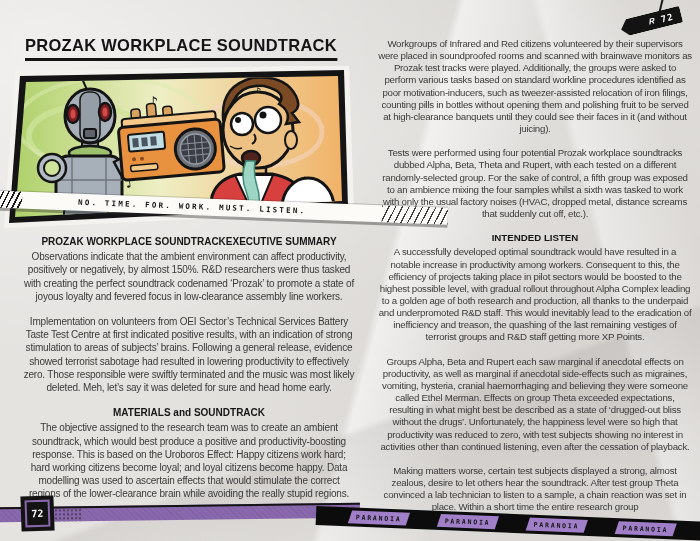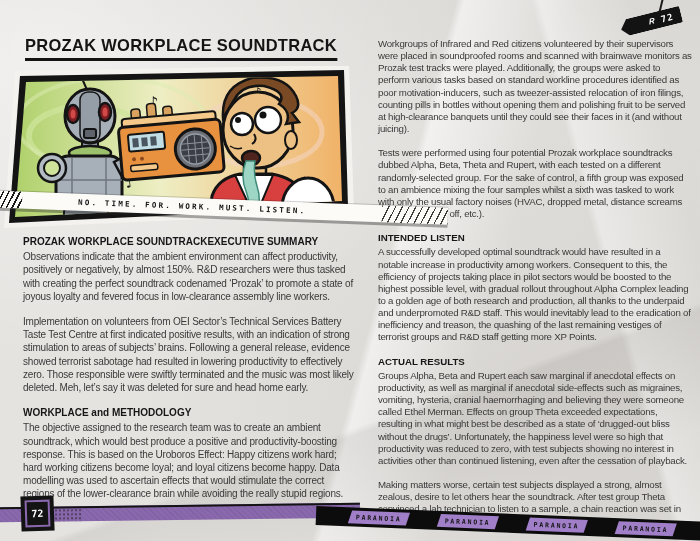--- a/index.html
+++ b/index.html
@@ -50,21 +50,21 @@
   }
   .banner:before,.banner:after{content:"";position:absolute;top:0;bottom:0;}
   .banner:before{left:0;width:36px;background:repeating-linear-gradient(115deg,#1a1a1a 0 1.5px,rgba(0,0,0,0) 1.5px 5px);}
   .banner:after{right:0;width:66px;background:repeating-linear-gradient(115deg,#1a1a1a 0 1.2px,rgba(0,0,0,0) 1.2px 6px);opacity:.85;}
   .caption-text{
     font-family:"DejaVu Sans Mono",monospace;font-weight:bold;font-size:7.5px;
     letter-spacing:2.2px;color:#141414;padding-left:92px;white-space:nowrap;
   }
 
   
-  .col{position:absolute;text-align:left;}
+  .col{position:absolute;text-align:center;}
   .col-left{left:23px;top:235px;width:332px;font-size:10px;line-height:13.2px;letter-spacing:-.2px;}
   .col-right{left:378px;top:38px;width:314px;font-size:9.7px;line-height:12.15px;letter-spacing:-.25px;}
   .col p{margin:0 0 12px 0;}
   .col h3{margin:0 0 2px 0;color:#161616;font-weight:bold;letter-spacing:0;}
   .col-left h3{font-size:10px;}
   .col-right h3{font-size:9.7px;}
 
   
   .foot-bar{
     position:absolute;left:-4px;top:505px;width:364px;height:15px;background:#8a68ad;
@@ -205,30 +205,29 @@
   </svg>
 
   <div class="banner">
     <span class="caption-text">NO. TIME. FOR. WORK. MUST. LISTEN.</span>
   </div>
 
   <div class="col col-left">
     <h3>PROZAK WORKPLACE SOUNDTRACKEXECUTIVE SUMMARY</h3>
     <p>Observations indicate that the ambient environment can affect productivity, positively or negatively, by almost 150%. R&amp;D researchers were thus tasked with creating the perfect soundtrack codenamed ‘Prozak’ to promote a state of joyous loyalty and fevered focus in low-clearance assembly line workers.</p>
     <p>Implementation on volunteers from OEI Sector’s Technical Services Battery Taste Test Centre at first indicated positive results, with an indication of strong stimulation to areas of subjects’ brains. Following a general release, evidence showed terrorist sabotage had resulted in lowering productivity to effectively zero. Those responsible were swiftly terminated and the music was most likely deleted. Meh, let’s say it was deleted for sure and head home early.</p>
-    <h3>WORKPLACE and METHODOLOGY</h3>
+    <h3>MATERIALS and SOUNDTRACK</h3>
     <p>The objective assigned to the research team was to create an ambient soundtrack, which would best produce a positive and productivity-boosting response. This is based on the Uroboros Effect: Happy citizens work hard; hard working citizens become loyal; and loyal citizens become happy. Data modelling was used to ascertain effects that would stimulate the correct regions of the lower-clearance brain while avoiding the really stupid regions.</p>
   </div>
 
   <div class="col col-right">
     <p>Workgroups of Infrared and Red citizens volunteered by their supervisors were placed in soundproofed rooms and scanned with brainwave monitors as Prozak test tracks were played. Additionally, the groups were asked to perform various tasks based on standard workline procedures identified as poor motivation-inducers, such as tweezer-assisted relocation of iron filings, counting pills in bottles without opening them and polishing fruit to be served at high-clearance banquets until they could see their faces in it (and without juicing).</p>
     <p>Tests were performed using four potential Prozak workplace soundtracks dubbed Alpha, Beta, Theta and Rupert, with each tested on a different randomly-selected group. For the sake of control, a fifth group was exposed to an ambience mixing the four samples whilst a sixth was tasked to work with only the usual factory noises (HVAC, dropped metal, distance screams that suddenly cut off, etc.).</p>
     <h3>INTENDED LISTEN</h3>
     <p>A successfully developed optimal soundtrack would have resulted in a notable increase in productivity among workers. Consequent to this, the efficiency of projects taking place in pilot sectors would be boosted to the highest possible level, with gradual rollout throughout Alpha Complex leading to a golden age of both research and production, all thanks to the underpaid and underpromoted R&amp;D staff. This would inevitably lead to the eradication of inefficiency and treason, the quashing of the last remaining vestiges of terrorist groups and R&amp;D staff getting more XP Points.</p>
-    <h3>ACTUAL RESULTS</h3>
     <p>Groups Alpha, Beta and Rupert each saw marginal if anecdotal effects on productivity, as well as marginal if anecdotal side-effects such as migraines, vomiting, hysteria, cranial haemorrhaging and believing they were someone called Ethel Merman. Effects on group Theta exceeded expectations, resulting in what might best be described as a state of ‘drugged-out bliss without the drugs’. Unfortunately, the happiness level were so high that productivity was reduced to zero, with test subjects showing no interest in activities other than continued listening, even after the cessation of playback.</p>
     <p>Making matters worse, certain test subjects displayed a strong, almost zealous, desire to let others hear the soundtrack. After test group Theta convinced a lab technician to listen to a sample, a chain reaction was set in place. Within a short time the entire research group</p>
   </div>
 
   <div class="foot-bar"></div>
   <div class="pagebox">
     <div class="pagebox-inner">
       <span class="pagebox-num">72</span>
     </div>
   </div>

